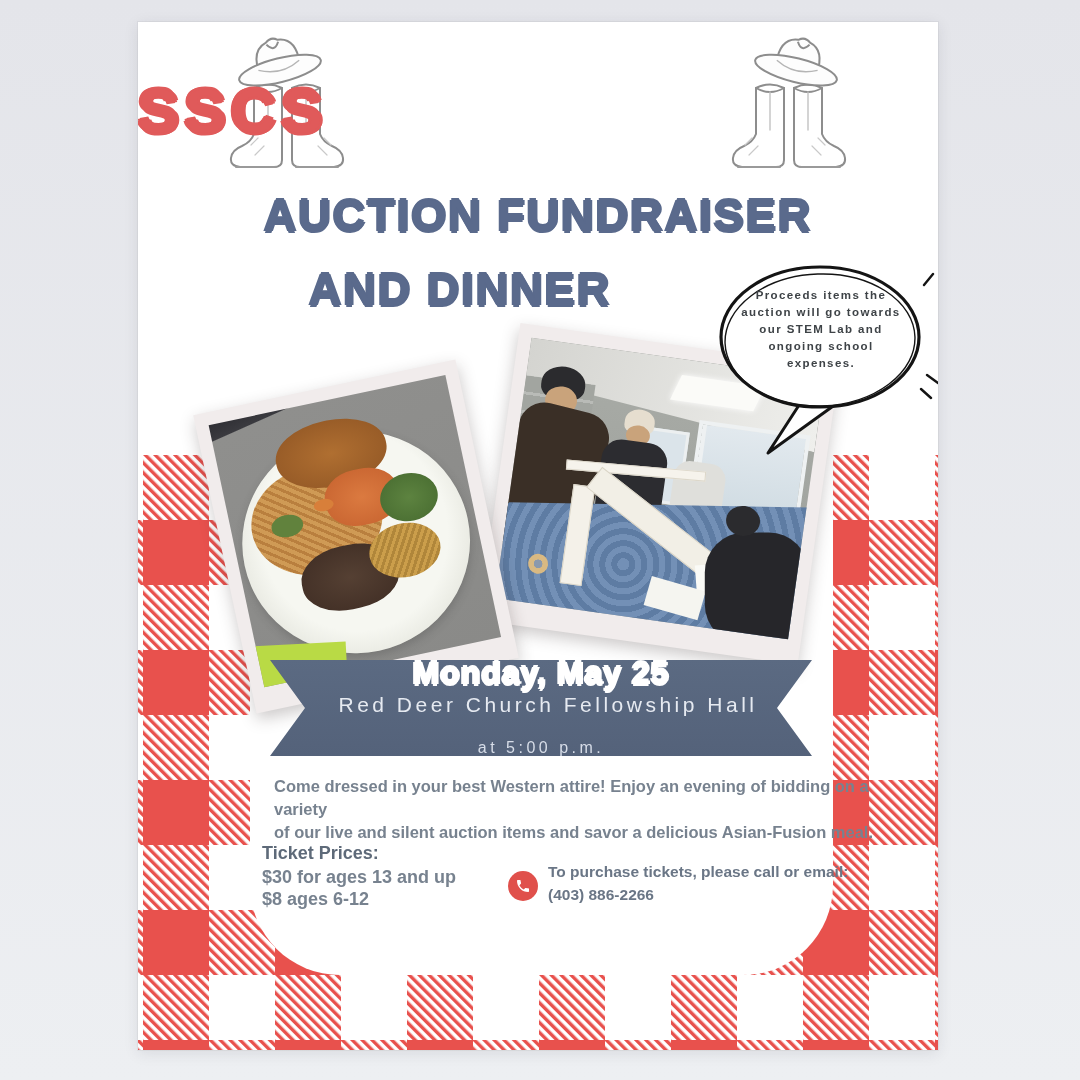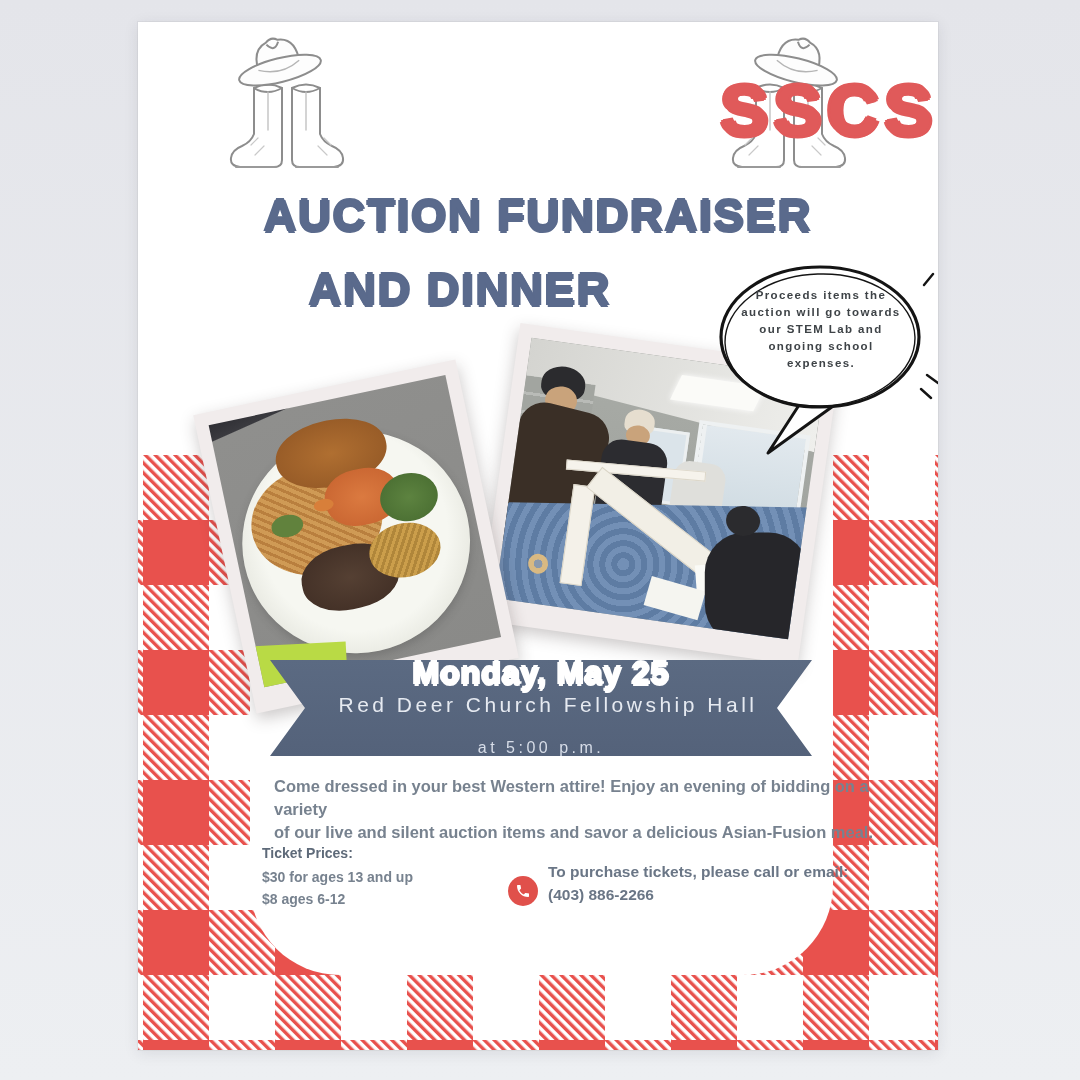--- a/index.html
+++ b/index.html
@@ -20,22 +20,22 @@
   
   .gingham{position:absolute;left:0;top:433px;width:800px;height:595px;}
 
   
   .blob{position:absolute;left:112px;top:278px;width:583px;height:675px;background:#fff;border-radius:90px;}
 
   
   .boots{position:absolute;top:8px;width:128px;height:152px;}
   .boots-left{left:86px;}
   .boots-right{left:586px;transform:scaleX(-1);}
-  .sscs{position:absolute;left:0;top:30px;width:100%;text-align:right;
-        font-size:71px;font-weight:700;letter-spacing:6px;color:var(--accent-red);line-height:118px;
+  .sscs{position:absolute;left:0;top:30px;width:100%;text-align:left;
+        font-size:61px;font-weight:700;letter-spacing:6px;color:var(--accent-red);line-height:118px;
         text-shadow:3px 0 0 currentColor,-3px 0 0 currentColor,0 3px 0 currentColor,0 -3px 0 currentColor,2px 2px 0 currentColor,-2px -2px 0 currentColor;}
   .title{position:absolute;left:0;width:100%;text-align:center;color:var(--title-slate);
          font-weight:700;font-size:45px;letter-spacing:2px;
          text-shadow:1.6px 0 0 currentColor,-1.6px 0 0 currentColor,0 1.6px 0 currentColor,0 -1.6px 0 currentColor;}
   .title1{top:168px;}
   .title2{top:242px;transform:translateX(-78px);}
 
   
   .bubble{position:absolute;left:570px;top:235px;width:240px;height:220px;z-index:8;}
   .bubble svg{position:absolute;inset:0;}
@@ -58,24 +58,24 @@
           clip-path:polygon(0 0,100% 0,calc(100% - 35px) 50%,100% 100%,0 100%,35px 50%);
           display:flex;flex-direction:column;align-items:center;justify-content:center;color:#fff;}
   .banner-date{font-size:32px;font-weight:700;letter-spacing:1px;line-height:36px;
                text-shadow:1.6px 0 0 currentColor,-1.6px 0 0 currentColor,0 1.6px 0 currentColor,0 -1.6px 0 currentColor;}
   .banner-venue{font-size:21px;font-weight:400;letter-spacing:3.5px;color:#e6eaf1;line-height:27px;margin-left:14px;}
   .banner-time{font-size:16px;font-weight:400;letter-spacing:3.5px;color:#d7dde8;line-height:26px;margin-top:17px;}
 
   
   .desc{position:absolute;left:124px;top:753px;width:600px;font-size:16.5px;font-weight:700;
         color:var(--body-text);line-height:23px;margin-left:12px;}
-  .tickets{position:absolute;left:124px;top:820px;font-size:14px;font-weight:700;
+  .tickets{position:absolute;left:124px;top:820px;font-size:18px;font-weight:700;
            color:var(--body-text);line-height:22px;}
   .tickets-heading{color:#5e6a79;margin-bottom:2px;}
-  .contact{position:absolute;left:370px;top:838px;display:flex;align-items:flex-end;}
+  .contact{position:absolute;left:370px;top:838px;display:flex;align-items:center;}
   .phone-badge{width:30px;height:30px;border-radius:50%;background:var(--phone-red);
                display:flex;align-items:center;justify-content:center;flex:0 0 30px;margin-top:6px;}
   .contact-text{margin-left:10px;font-size:15.5px;color:#6a7686;line-height:23px;}
   .c-intro,.c-phone{font-weight:700;}
   .c-email{font-weight:700;color:#74808f;}
 </style>
 </head>
 <body>
 
 <div class="stage">

